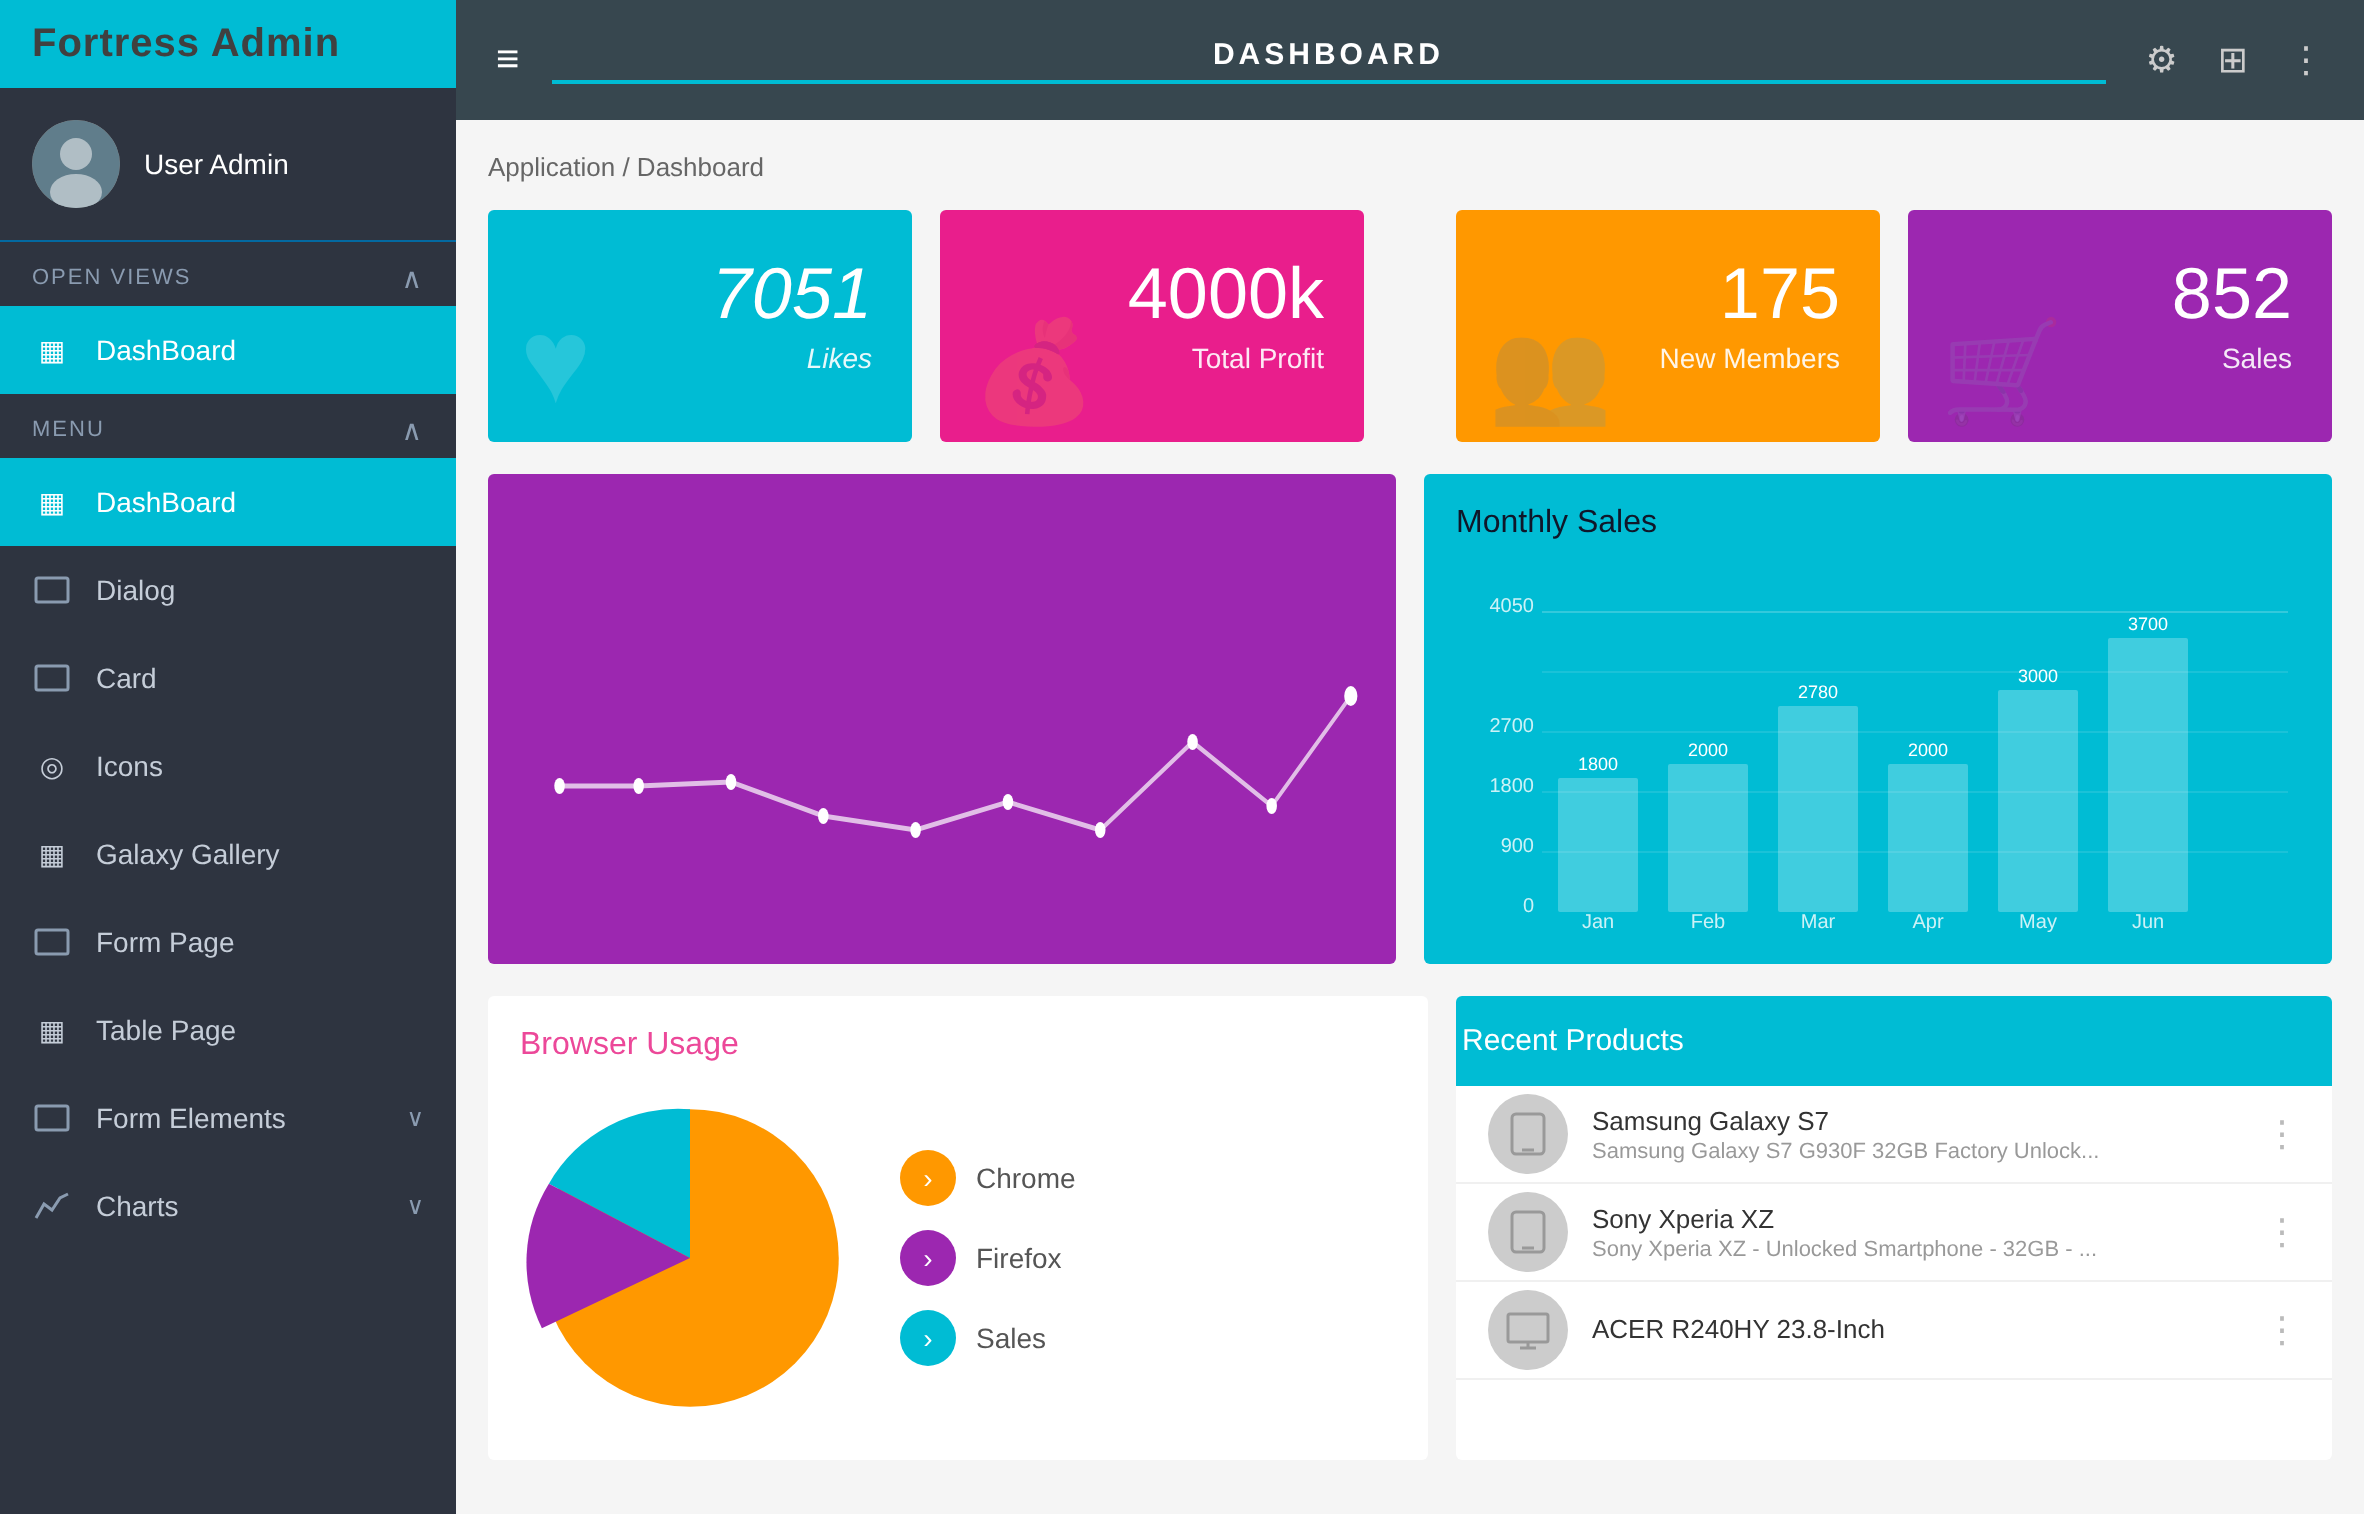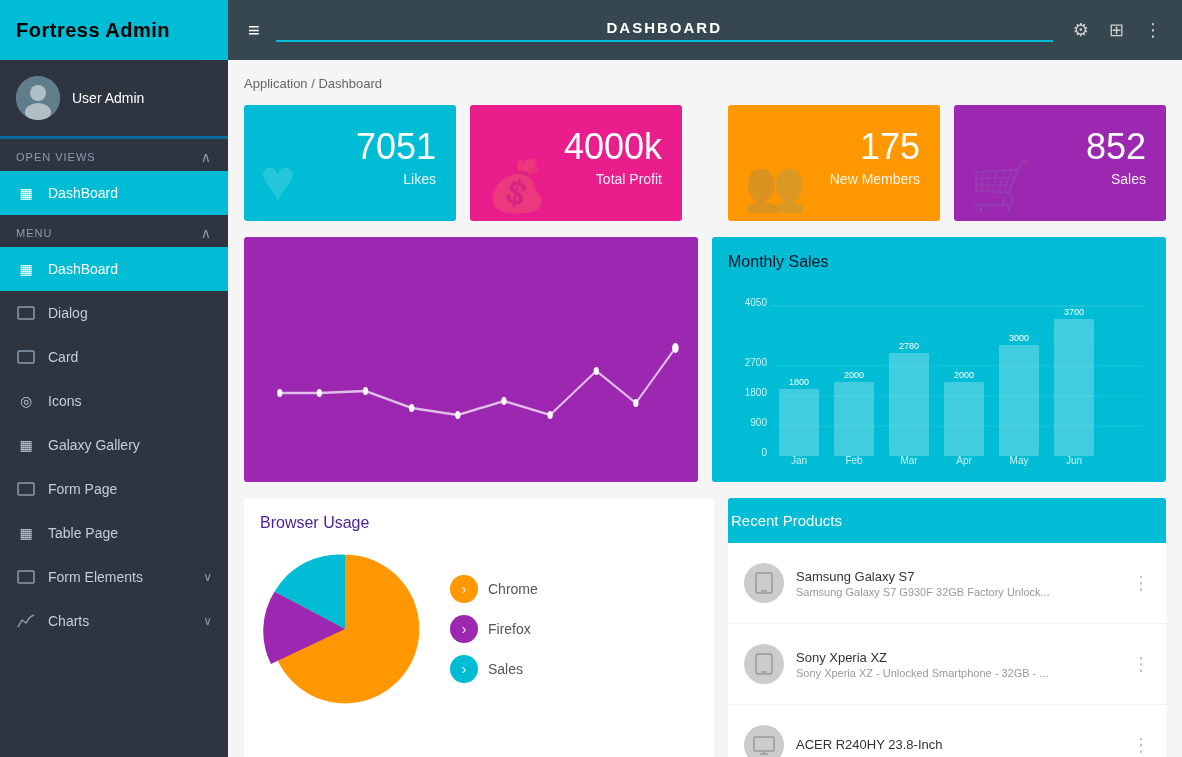--- a/index.html
+++ b/index.html
@@ -12,34 +12,34 @@
       background: #2e3440;
       color: #fff;
       display: flex;
       flex-direction: column;
       height: 757px;
       overflow-y: auto;
     }
     #sidebar-brand {
       background: #00bcd4;
       padding: 16px 16px;
-      height: 60px;
+      height: 44px;
       display: flex;
       align-items: center;
       font-size: 20px;
       font-weight: bold;
-      color: #000000;
+      color: #404040;
       letter-spacing: 0.5px;
     }
     #sidebar-user {
       display: flex;
       align-items: center;
       padding: 16px;
       gap: 12px;
-      border-bottom: 3px solid #0369a1;
+      border-bottom: 1px solid #0369a1;
     }
     #sidebar-avatar {
       width: 44px;
       height: 44px;
       border-radius: 50%;
       background: #888;
       overflow: hidden;
       display: flex; align-items: center; justify-content: center;
       flex-shrink: 0;
     }
@@ -143,21 +143,21 @@
       margin-top: 6px;
     }
     .stat-card-bg-icon {
       position: absolute;
       left: 16px;
       bottom: 10px;
       font-size: 60px;
       color: rgba(255,255,255,0.15);
       line-height: 1;
     }
-    .card-teal { background: #00bcd4; }
+    .card-teal { background: #00bcd4; font-style: italic; }
     .card-pink { background: #e91e8c; }
     .card-orange { background: #ff9800; margin-left: 32px; }
     .card-purple { background: #9c27b0; }
 
     
     #charts-row {
       display: flex;
       gap: 14px;
       margin-bottom: 16px;
     }
@@ -193,40 +193,40 @@
     }
     #browser-usage-card {
       flex: 1;
       background: #fff;
       border-radius: 3px;
       padding: 16px;
       min-height: 210px;
     }
     #browser-usage-title {
       font-size: 16px;
-      color: #4c1d95;
+      color: #ec4899;
       margin-bottom: 12px;
       font-weight: 500;
     }
     #recent-products-card {
       flex: 1;
       background: #fff;
       border-radius: 3px;
       overflow: hidden;
     }
     #recent-products-header {
       background: #00bcd4;
       color: #fff;
       padding: 14px 3px;
       font-size: 15px;
     }
     .product-item {
       display: flex;
       align-items: center;
-      padding: 20px 16px;
+      padding: 4px 16px;
       border-bottom: 1px solid #f0f0f0;
       gap: 12px;
     }
     .product-icon {
       width: 40px;
       height: 40px;
       border-radius: 50%;
       background: #ccc;
       display: flex;
       align-items: center;

